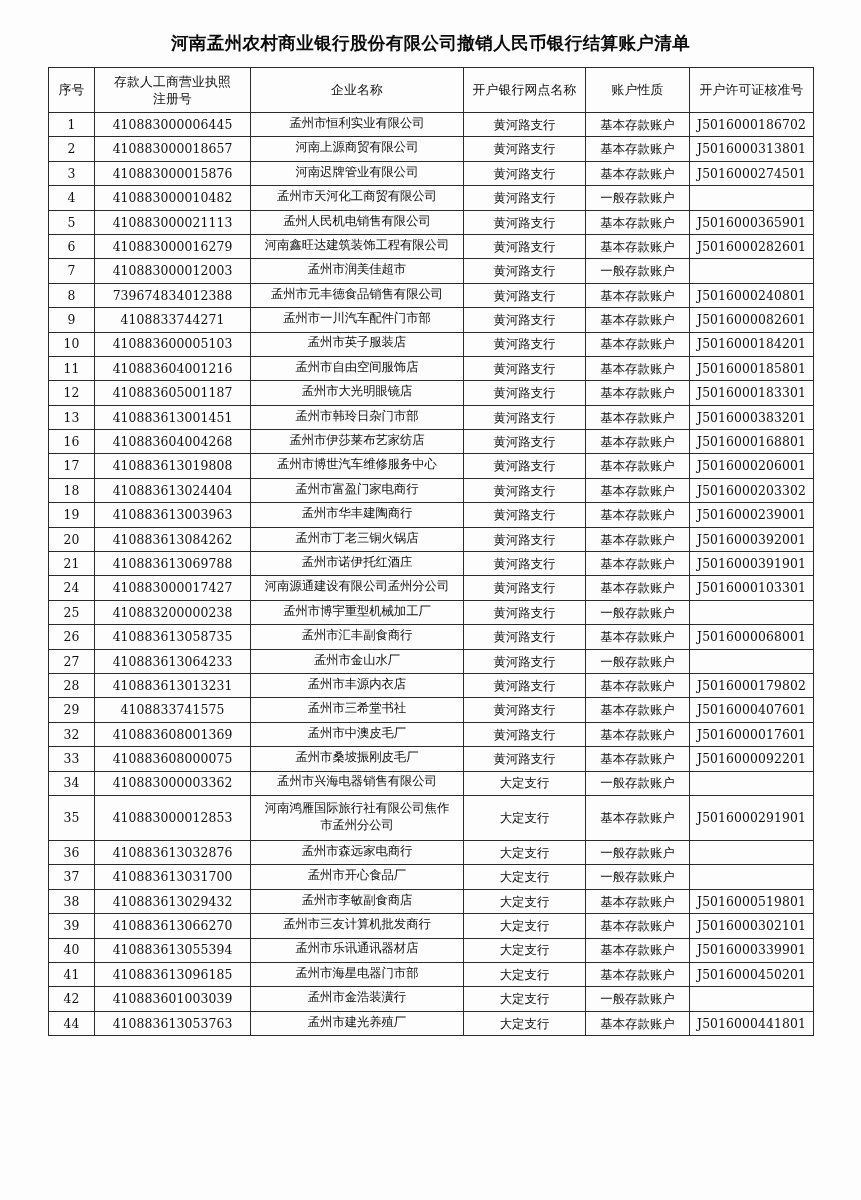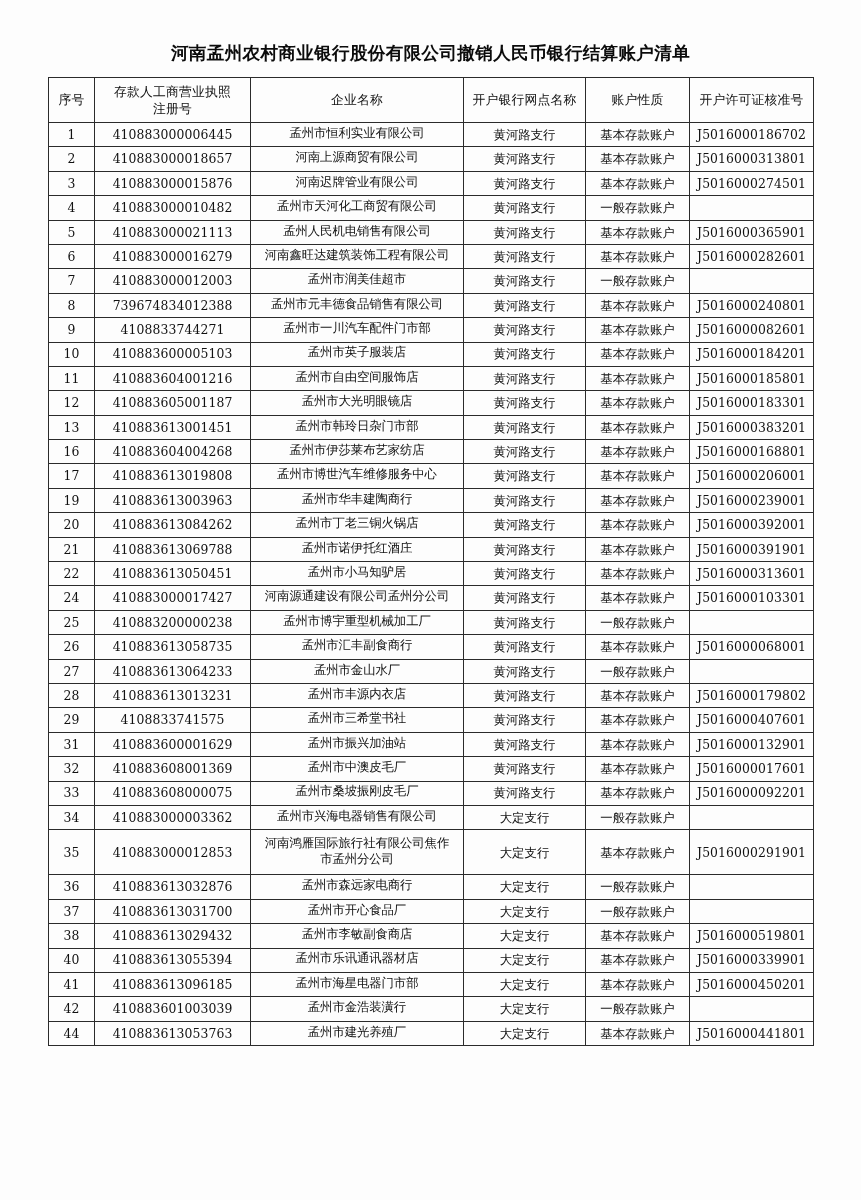--- a/index.html
+++ b/index.html
@@ -20,21 +20,21 @@
     height: 1200px;
     box-sizing: border-box;
     padding: 0 48px;
     background: #fdfdfd;
   }
   .doc-title {
     text-align: center;
     font-size: 17.5px;
     font-weight: bold;
     letter-spacing: 0.4px;
-    padding-top: 41px;
+    padding-top: 31px;
     padding-bottom: 12px;
     color: #0b0b0b;
     font-family: "DejaVu Serif", "Liberation Serif", serif;
   }
   table.account-table {
     border-collapse: collapse;
     width: 765px;
     table-layout: fixed;
     margin: 0 auto;
   }
@@ -226,20 +226,28 @@
         </tr>
         <tr>
           <td class="seq-cell">17</td>
           <td class="num-cell">410883613019808</td>
           <td class="name-cell">孟州市博世汽车维修服务中心</td>
           <td>黄河路支行</td>
           <td>基本存款账户</td>
           <td class="num-cell">J5016000206001</td>
         </tr>
         <tr>
+          <td class="seq-cell">18</td>
+          <td class="num-cell">410883613024404</td>
+          <td class="name-cell">孟州市富盈门家电商行</td>
+          <td>黄河路支行</td>
+          <td>基本存款账户</td>
+          <td class="num-cell">J5016000203302</td>
+        </tr>
+        <tr>
           <td class="seq-cell">19</td>
           <td class="num-cell">410883613003963</td>
           <td class="name-cell">孟州市华丰建陶商行</td>
           <td>黄河路支行</td>
           <td>基本存款账户</td>
           <td class="num-cell">J5016000239001</td>
         </tr>
         <tr>
           <td class="seq-cell">20</td>
           <td class="num-cell">410883613084262</td>
@@ -250,28 +258,20 @@
         </tr>
         <tr>
           <td class="seq-cell">21</td>
           <td class="num-cell">410883613069788</td>
           <td class="name-cell">孟州市诺伊托红酒庄</td>
           <td>黄河路支行</td>
           <td>基本存款账户</td>
           <td class="num-cell">J5016000391901</td>
         </tr>
         <tr>
-          <td class="seq-cell">22</td>
-          <td class="num-cell">410883613050451</td>
-          <td class="name-cell">孟州市小马知驴居</td>
-          <td>黄河路支行</td>
-          <td>基本存款账户</td>
-          <td class="num-cell">J5016000313601</td>
-        </tr>
-        <tr>
           <td class="seq-cell">24</td>
           <td class="num-cell">410883000017427</td>
           <td class="name-cell">河南源通建设有限公司孟州分公司</td>
           <td>黄河路支行</td>
           <td>基本存款账户</td>
           <td class="num-cell">J5016000103301</td>
         </tr>
         <tr>
           <td class="seq-cell">25</td>
           <td class="num-cell">410883200000238</td>
@@ -304,28 +304,20 @@
           <td>基本存款账户</td>
           <td class="num-cell">J5016000179802</td>
         </tr>
         <tr>
           <td class="seq-cell">29</td>
           <td class="num-cell">4108833741575</td>
           <td class="name-cell">孟州市三希堂书社</td>
           <td>黄河路支行</td>
           <td>基本存款账户</td>
           <td class="num-cell">J5016000407601</td>
-        </tr>
-        <tr>
-          <td class="seq-cell">31</td>
-          <td class="num-cell">410883600001629</td>
-          <td class="name-cell">孟州市振兴加油站</td>
-          <td>黄河路支行</td>
-          <td>基本存款账户</td>
-          <td class="num-cell">J5016000132901</td>
         </tr>
         <tr>
           <td class="seq-cell">32</td>
           <td class="num-cell">410883608001369</td>
           <td class="name-cell">孟州市中澳皮毛厂</td>
           <td>黄河路支行</td>
           <td>基本存款账户</td>
           <td class="num-cell">J5016000017601</td>
         </tr>
         <tr>
@@ -373,20 +365,28 @@
         </tr>
         <tr>
           <td class="seq-cell">38</td>
           <td class="num-cell">410883613029432</td>
           <td class="name-cell">孟州市李敏副食商店</td>
           <td>大定支行</td>
           <td>基本存款账户</td>
           <td class="num-cell">J5016000519801</td>
         </tr>
         <tr>
+          <td class="seq-cell">39</td>
+          <td class="num-cell">410883613066270</td>
+          <td class="name-cell">孟州市三友计算机批发商行</td>
+          <td>大定支行</td>
+          <td>基本存款账户</td>
+          <td class="num-cell">J5016000302101</td>
+        </tr>
+        <tr>
           <td class="seq-cell">40</td>
           <td class="num-cell">410883613055394</td>
           <td class="name-cell">孟州市乐讯通讯器材店</td>
           <td>大定支行</td>
           <td>基本存款账户</td>
           <td class="num-cell">J5016000339901</td>
         </tr>
         <tr>
           <td class="seq-cell">41</td>
           <td class="num-cell">410883613096185</td>

